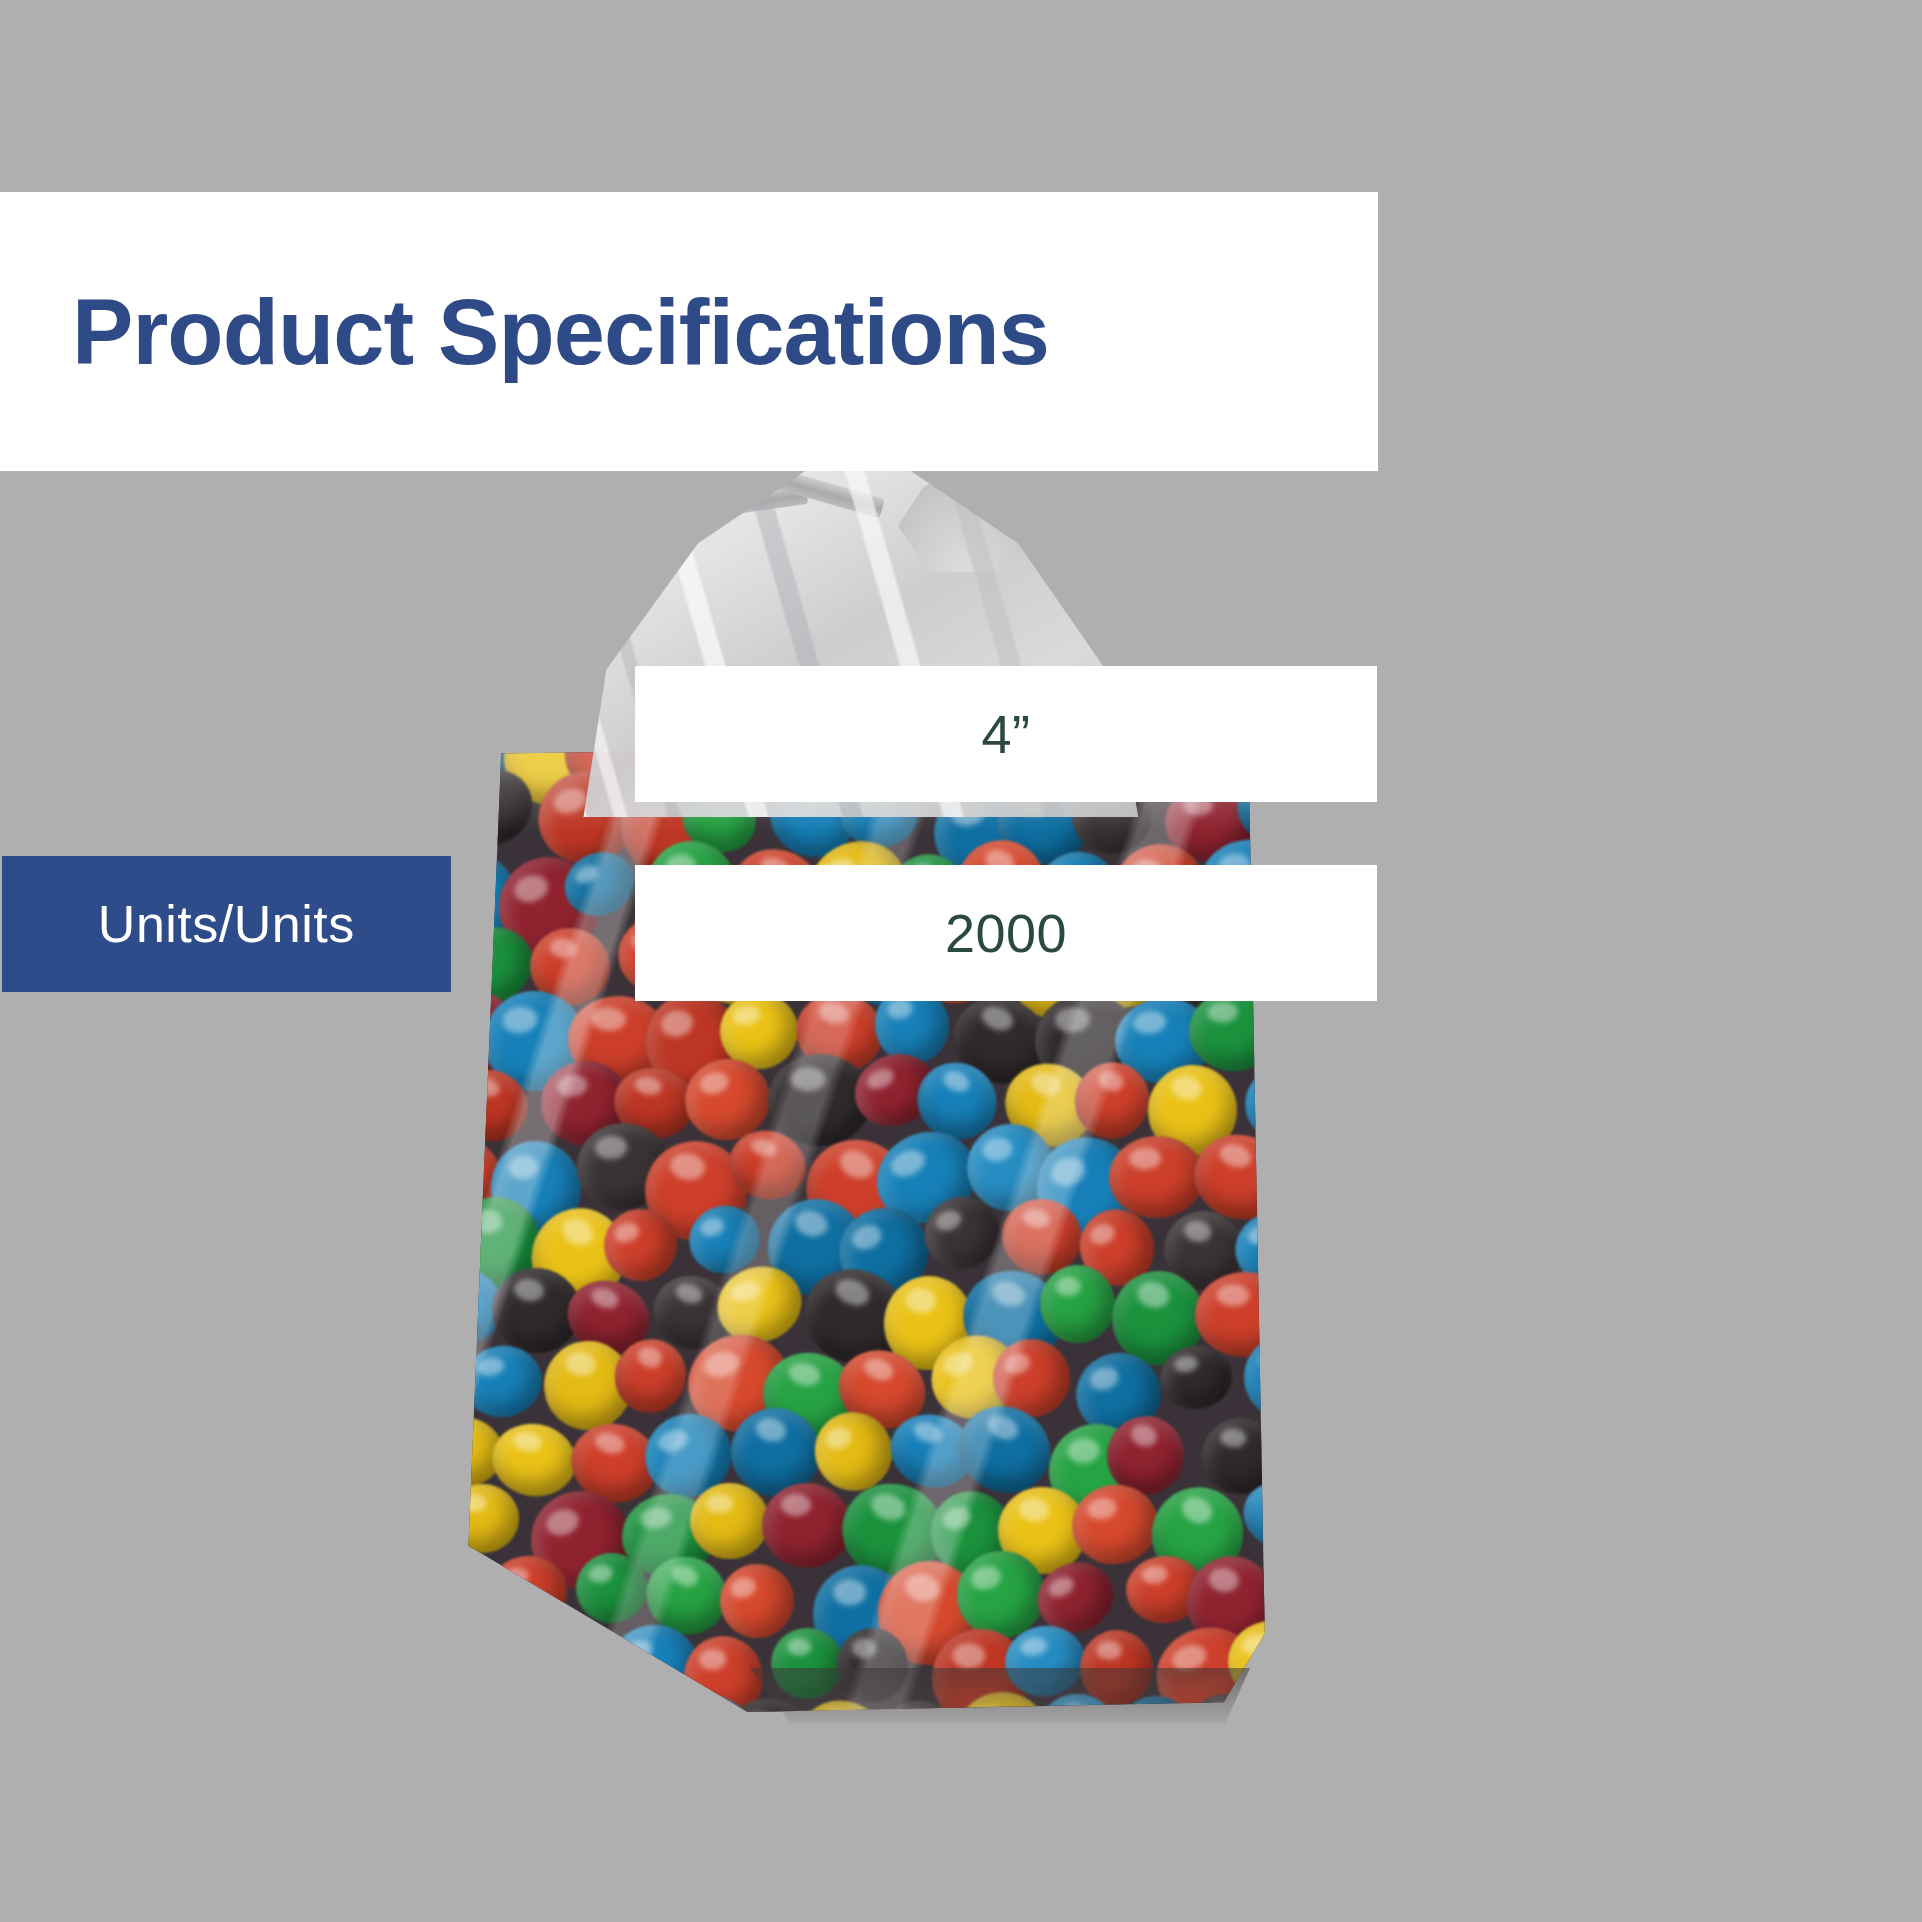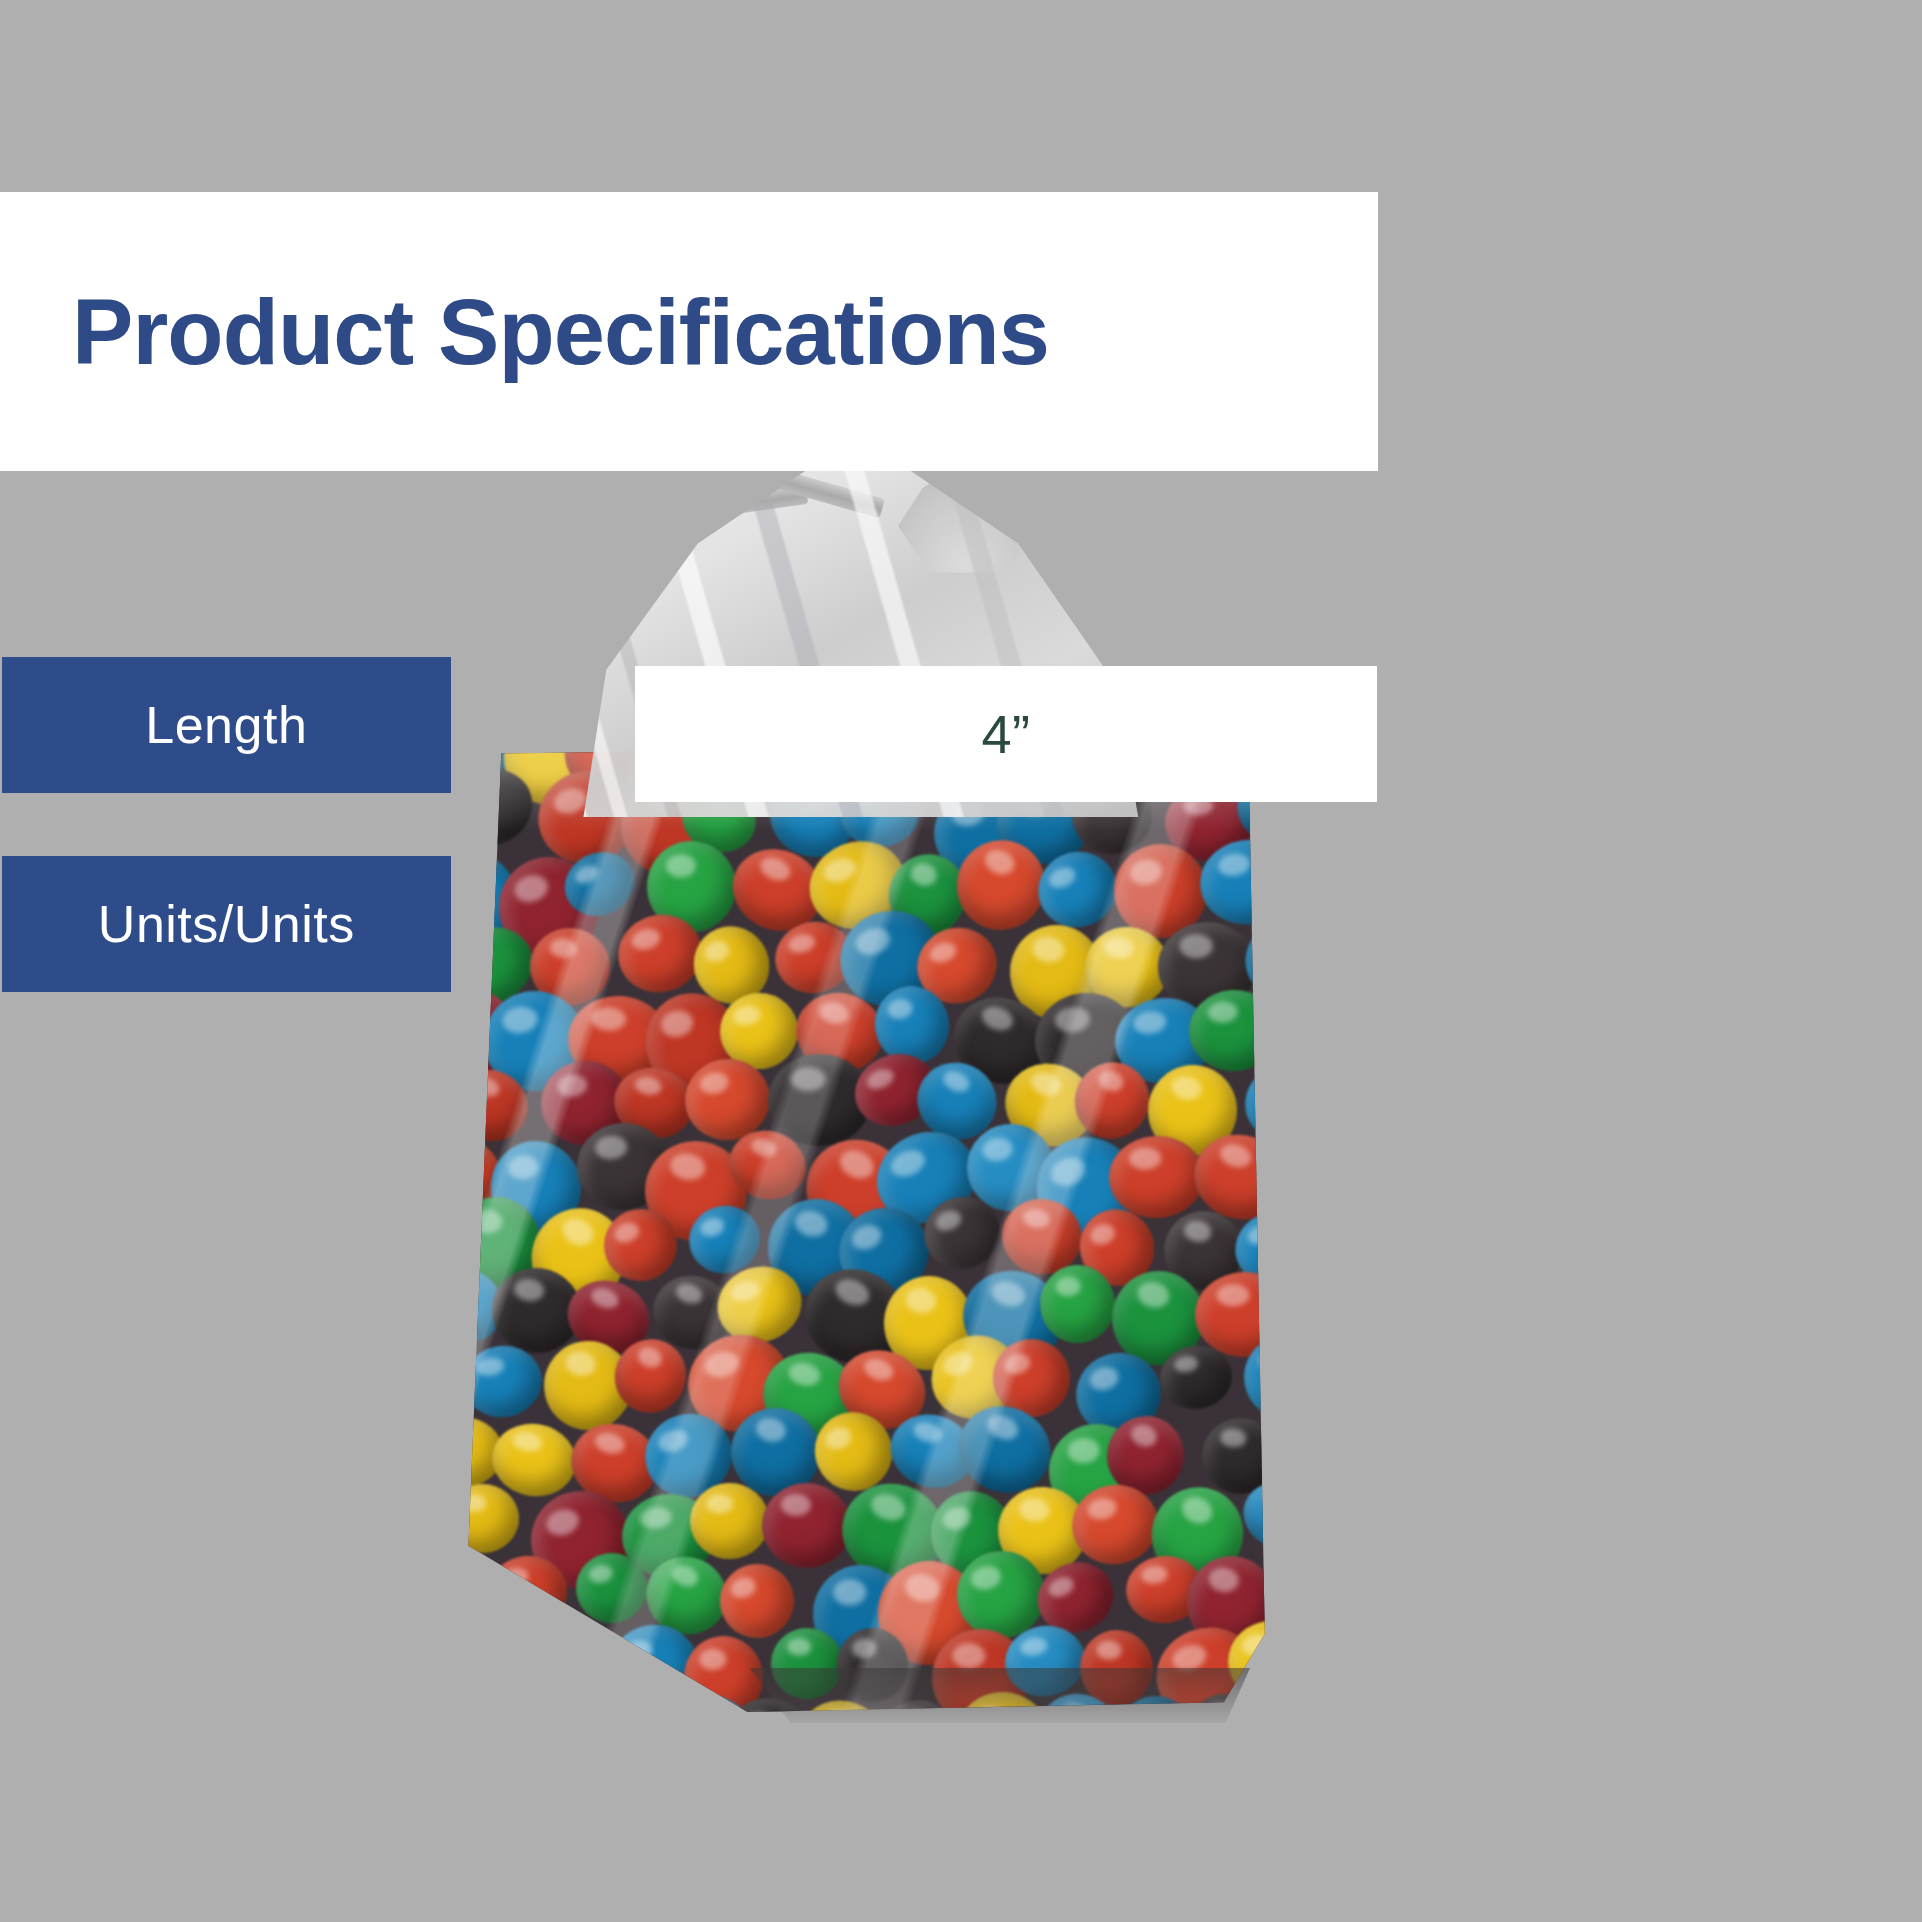--- a/index.html
+++ b/index.html
@@ -383,22 +383,22 @@
 
       <div class="bag-shadow"></div>
     </div>
   </div>
 
   <div id="title-banner">
     <div id="title-text">Product Specifications</div>
   </div>
 
   <div class="spec-row" id="spec-row-0">
-    <div class="spec-label">Length</div>
     <div class="spec-value">4”</div>
   </div>
 
   <div class="spec-row" id="spec-row-1">
     <div class="spec-label">Units/Units</div>
+    <div class="spec-value">2000</div>
   </div>
 
 </div>
 
 
 </body></html>

